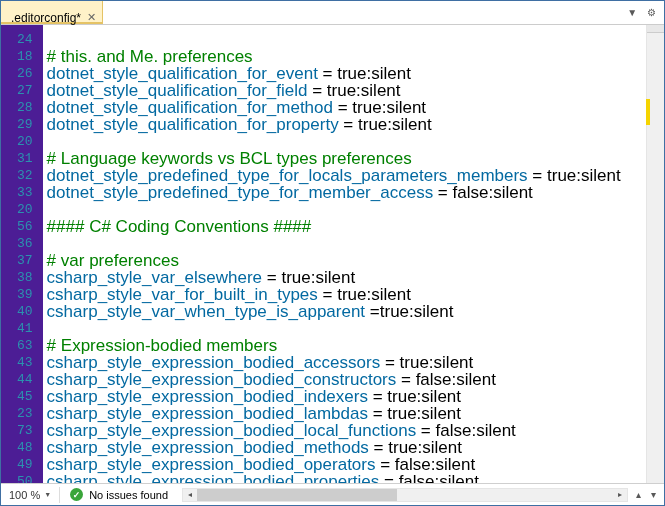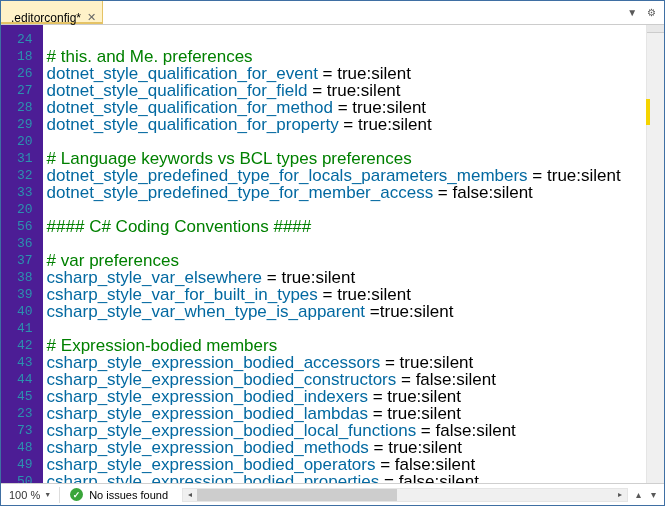--- a/index.html
+++ b/index.html
@@ -199,21 +199,21 @@
       <div>32</div>
       <div>33</div>
       <div>20</div>
       <div>56</div>
       <div>36</div>
       <div>37</div>
       <div>38</div>
       <div>39</div>
       <div>40</div>
       <div>41</div>
-      <div>42</div>
+      <div>63</div>
       <div>43</div>
       <div>44</div>
       <div>45</div>
       <div>23</div>
       <div>73</div>
       <div>48</div>
       <div>49</div>
       <div>50</div>
     </div>
   <div class="code" id="code"><div class="code-line"></div><div class="code-line"><span class="comment"># this. and Me. preferences</span></div><div class="code-line"><span class="kw">dotnet_style_qualification_for_event</span> = true:silent</div><div class="code-line"><span class="kw">dotnet_style_qualification_for_field</span> = true:silent</div><div class="code-line"><span class="kw">dotnet_style_qualification_for_method</span> = true:silent</div><div class="code-line"><span class="kw">dotnet_style_qualification_for_property</span> = true:silent</div><div class="code-line"></div><div class="code-line"><span class="comment"># Language keywords vs BCL types preferences</span></div><div class="code-line"><span class="kw">dotnet_style_predefined_type_for_locals_parameters_members</span> = true:silent</div><div class="code-line"><span class="kw">dotnet_style_predefined_type_for_member_access</span> = false:silent</div><div class="code-line"></div><div class="code-line"><span class="comment">#### C# Coding Conventions ####</span></div><div class="code-line"></div><div class="code-line"><span class="comment"># var preferences</span></div><div class="code-line"><span class="kw">csharp_style_var_elsewhere</span> = true:silent</div><div class="code-line"><span class="kw">csharp_style_var_for_built_in_types</span> = true:silent</div><div class="code-line"><span class="kw">csharp_style_var_when_type_is_apparent</span> =true:silent</div><div class="code-line"></div><div class="code-line"><span class="comment"># Expression-bodied members</span></div><div class="code-line"><span class="kw">csharp_style_expression_bodied_accessors</span> = true:silent</div><div class="code-line"><span class="kw">csharp_style_expression_bodied_constructors</span> = false:silent</div><div class="code-line"><span class="kw">csharp_style_expression_bodied_indexers</span> = true:silent</div><div class="code-line"><span class="kw">csharp_style_expression_bodied_lambdas</span> = true:silent</div><div class="code-line"><span class="kw">csharp_style_expression_bodied_local_functions</span> = false:silent</div><div class="code-line"><span class="kw">csharp_style_expression_bodied_methods</span> = true:silent</div><div class="code-line"><span class="kw">csharp_style_expression_bodied_operators</span> = false:silent</div><div class="code-line"><span class="kw">csharp_style_expression_bodied_properties</span> = false:silent</div></div>

